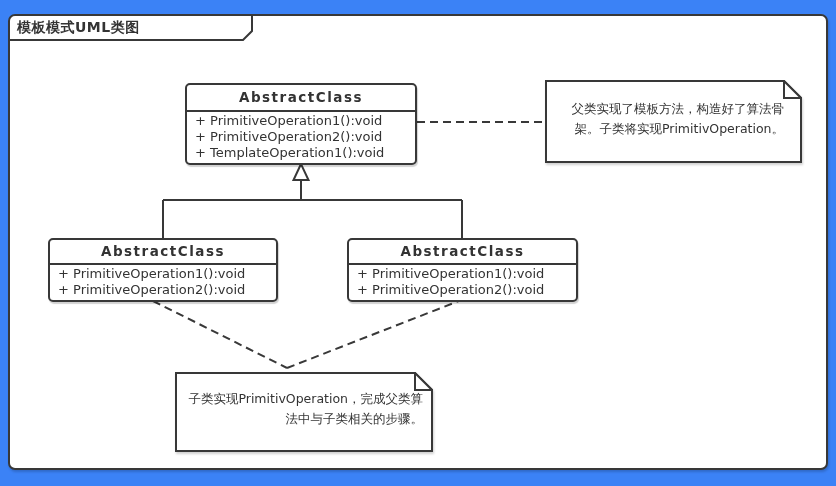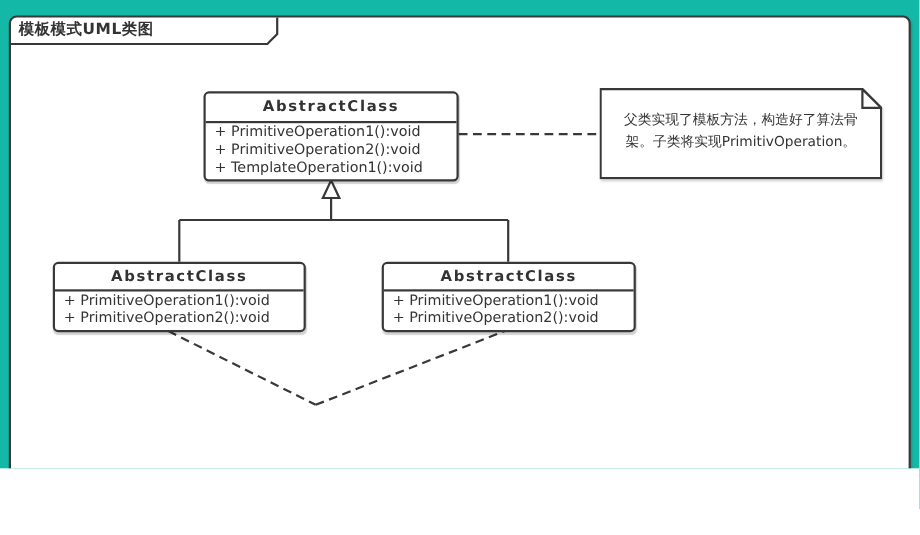--- a/index.html
+++ b/index.html
@@ -4,22 +4,22 @@
 <style>
   html, body {
     margin: 0;
     padding: 0;
     background: #ffffff;
     font-family: "DejaVu Sans", "Liberation Sans", sans-serif;
   }
   #canvas {
     position: relative;
     width: 836px;
-    height: 426px;
-    background: #14b8a6;
+    height: 486px;
+    background: #3b82f6;
     overflow: hidden;
     color: #333333;
   }
   svg.overlay {
     position: absolute;
     left: 0; top: 0;
     width: 836px; height: 486px;
     filter: drop-shadow(1px 2px 1px rgba(0,0,0,0.18));
     pointer-events: none;
   }
@@ -72,21 +72,21 @@
     left: 0; top: 0;
     width: 100%; height: 100%;
     filter: drop-shadow(1px 2px 1px rgba(0,0,0,0.18));
   }
   .note-text {
     position: absolute;
     left: 0; top: 0; right: 0; bottom: 0;
     display: flex;
     align-items: center;
     justify-content: center;
-    text-align: center;
+    text-align: right;
     font-size: 12.5px;
     line-height: 1.6;
     color: #333333;
   }
   .note.note-right  { left: 545px; top: 80px;  width: 257px; height: 83px; }
   .note.note-right .note-text  { padding: 0 18px 6px 18px; }
   .note.note-bottom { left: 175px; top: 372px; width: 258px; height: 80px; }
   .note.note-bottom .note-text { padding: 0 10px 6px 10px; }
 
   .class-abstract  { left: 185px; top: 83px;  width: 232px; }
@@ -141,14 +141,21 @@
   </div>
 
   <div class="note note-right">
     <svg viewBox="0 0 257 83" preserveAspectRatio="none">
       <path d="M1 1 H239 L256 18 V82 H1 Z" fill="#ffffff" stroke="#383838" stroke-width="2"></path>
       <polygon points="239,1 239,18 256,18" fill="#ffffff" stroke="#383838" stroke-width="2"></polygon>
     </svg>
     <div class="note-text">父类实现了模板方法，构造好了算法骨架。子类将实现PrimitivOperation。</div>
   </div>
 
+  <div class="note note-bottom">
+    <svg viewBox="0 0 258 80" preserveAspectRatio="none">
+      <path d="M1 1 H240 L257 18 V79 H1 Z" fill="#ffffff" stroke="#383838" stroke-width="2"></path>
+      <polygon points="240,1 240,18 257,18" fill="#ffffff" stroke="#383838" stroke-width="2"></polygon>
+    </svg>
+    <div class="note-text">子类实现PrimitivOperation，完成父类算法中与子类相关的步骤。</div>
+  </div>
 
 </div>
 
 </body></html>

